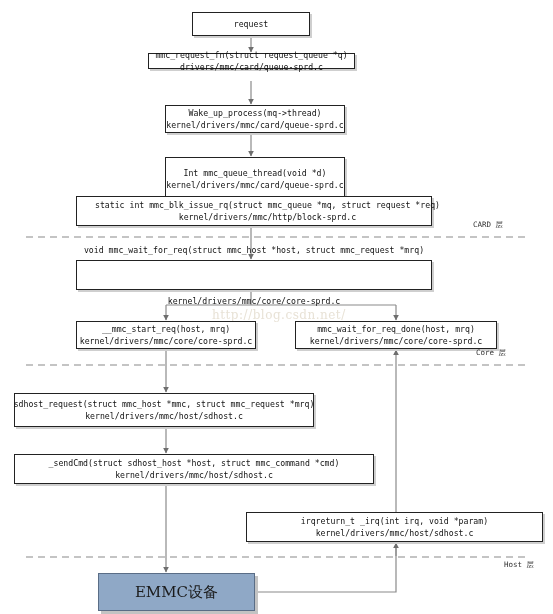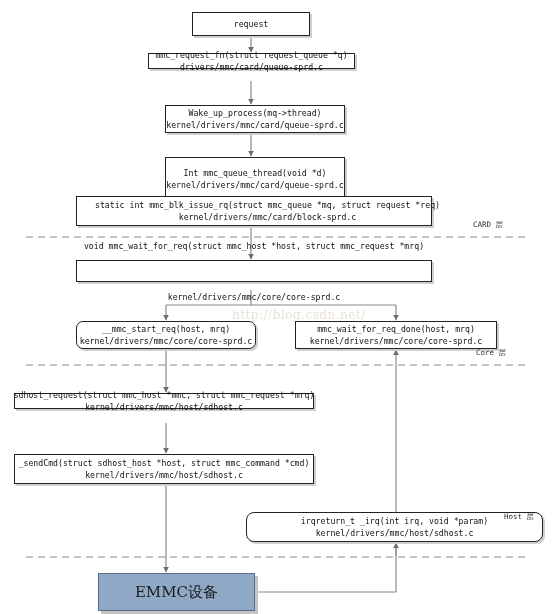--- a/index.html
+++ b/index.html
@@ -66,21 +66,20 @@
   .wm-csdn {
     position: absolute;
     left: 212px;
     top: 308px;
     font-family: "DejaVu Serif", "Liberation Serif", serif;
     font-size: 12px;
     color: #e8e2d6;
     letter-spacing: 0.5px;
     white-space: nowrap;
     pointer-events: none;
-    margin-left: 20px;
   }
   .wm-elecfans {
     position: absolute;
     left: 420px;
     top: 568px;
     width: 133px;
     height: 46px;
     pointer-events: none;
     opacity: 0.55;
   }
@@ -166,55 +165,55 @@
     <span class="ln2">kernel/drivers/mmc/card/queue-sprd.c</span>
   </div>
 
   <div class="node-box" style="left:165px; top:157px; width:180px; height:44px;">
     <span class="ln1">Int mmc_queue_thread(void *d)</span>
     <span class="ln2">kernel/drivers/mmc/card/queue-sprd.c</span>
   </div>
 
   <div class="node-box" style="left:76px; top:196px; width:356px; height:30px;padding-left:27px;">
     <span class="ln1">static int mmc_blk_issue_rq(struct mmc_queue *mq, struct request *req)</span>
-    <span class="ln2">kernel/drivers/mmc/card/block-sprd.c</span>
-  </div>
-
-  <div class="node-box" style="left:76px; top:260px; width:356px; height:22px;gap:39px;">
+    <span class="ln2">kernel/drivers/mmc/http/block-sprd.c</span>
+  </div>
+
+  <div class="node-box" style="left:76px; top:260px; width:356px; height:30px;gap:39px;">
     <span class="ln1">void mmc_wait_for_req(struct mmc_host *host, struct mmc_request *mrq)</span>
     <span class="ln2">kernel/drivers/mmc/core/core-sprd.c</span>
   </div>
 
-  <div class="node-box" style="left:76px; top:321px; width:180px; height:28px;border-radius:7px;">
+  <div class="node-box" style="left:76px; top:321px; width:180px; height:28px;">
     <span class="ln1">__mmc_start_req(host, mrq)</span>
     <span class="ln2">kernel/drivers/mmc/core/core-sprd.c</span>
   </div>
 
   <div class="node-box" style="left:295px; top:321px; width:202px; height:28px;">
     <span class="ln1">mmc_wait_for_req_done(host, mrq)</span>
     <span class="ln2">kernel/drivers/mmc/core/core-sprd.c</span>
   </div>
 
-  <div class="node-box" style="left:14px; top:393px; width:300px; height:16px;">
+  <div class="node-box" style="left:14px; top:393px; width:300px; height:34px;">
     <span class="ln1">sdhost_request(struct mmc_host *mmc, struct mmc_request *mrq)</span>
     <span class="ln2">kernel/drivers/mmc/host/sdhost.c</span>
   </div>
 
-  <div class="node-box" style="left:14px; top:454px; width:300px; height:30px;">
+  <div class="node-box" style="left:14px; top:454px; width:360px; height:30px;">
     <span class="ln1">_sendCmd(struct sdhost_host *host, struct mmc_command *cmd)</span>
     <span class="ln2">kernel/drivers/mmc/host/sdhost.c</span>
   </div>
 
-  <div class="node-box" style="left:246px; top:512px; width:297px; height:30px;border-radius:8px;">
+  <div class="node-box" style="left:246px; top:512px; width:297px; height:30px;">
     <span class="ln1">irqreturn_t _irq(int irq, void *param)</span>
     <span class="ln2">kernel/drivers/mmc/host/sdhost.c</span>
   </div>
 
   <div class="emmc-box" style="left:98px; top:573px; width:157px; height:38px;">
     <span>EMMC设备</span>
   </div>
 
   <div class="layer-label" style="left:473px; top:220px;">CARD 层</div>
   <div class="layer-label" style="left:476px; top:348px;">Core 层</div>
-  <div class="layer-label" style="left:476px; top:512px;padding-left:28px;">Host 层</div>
+  <div class="layer-label" style="left:476px; top:560px;padding-left:28px;">Host 层</div>
 
 
 </div>
 
 </body></html>

